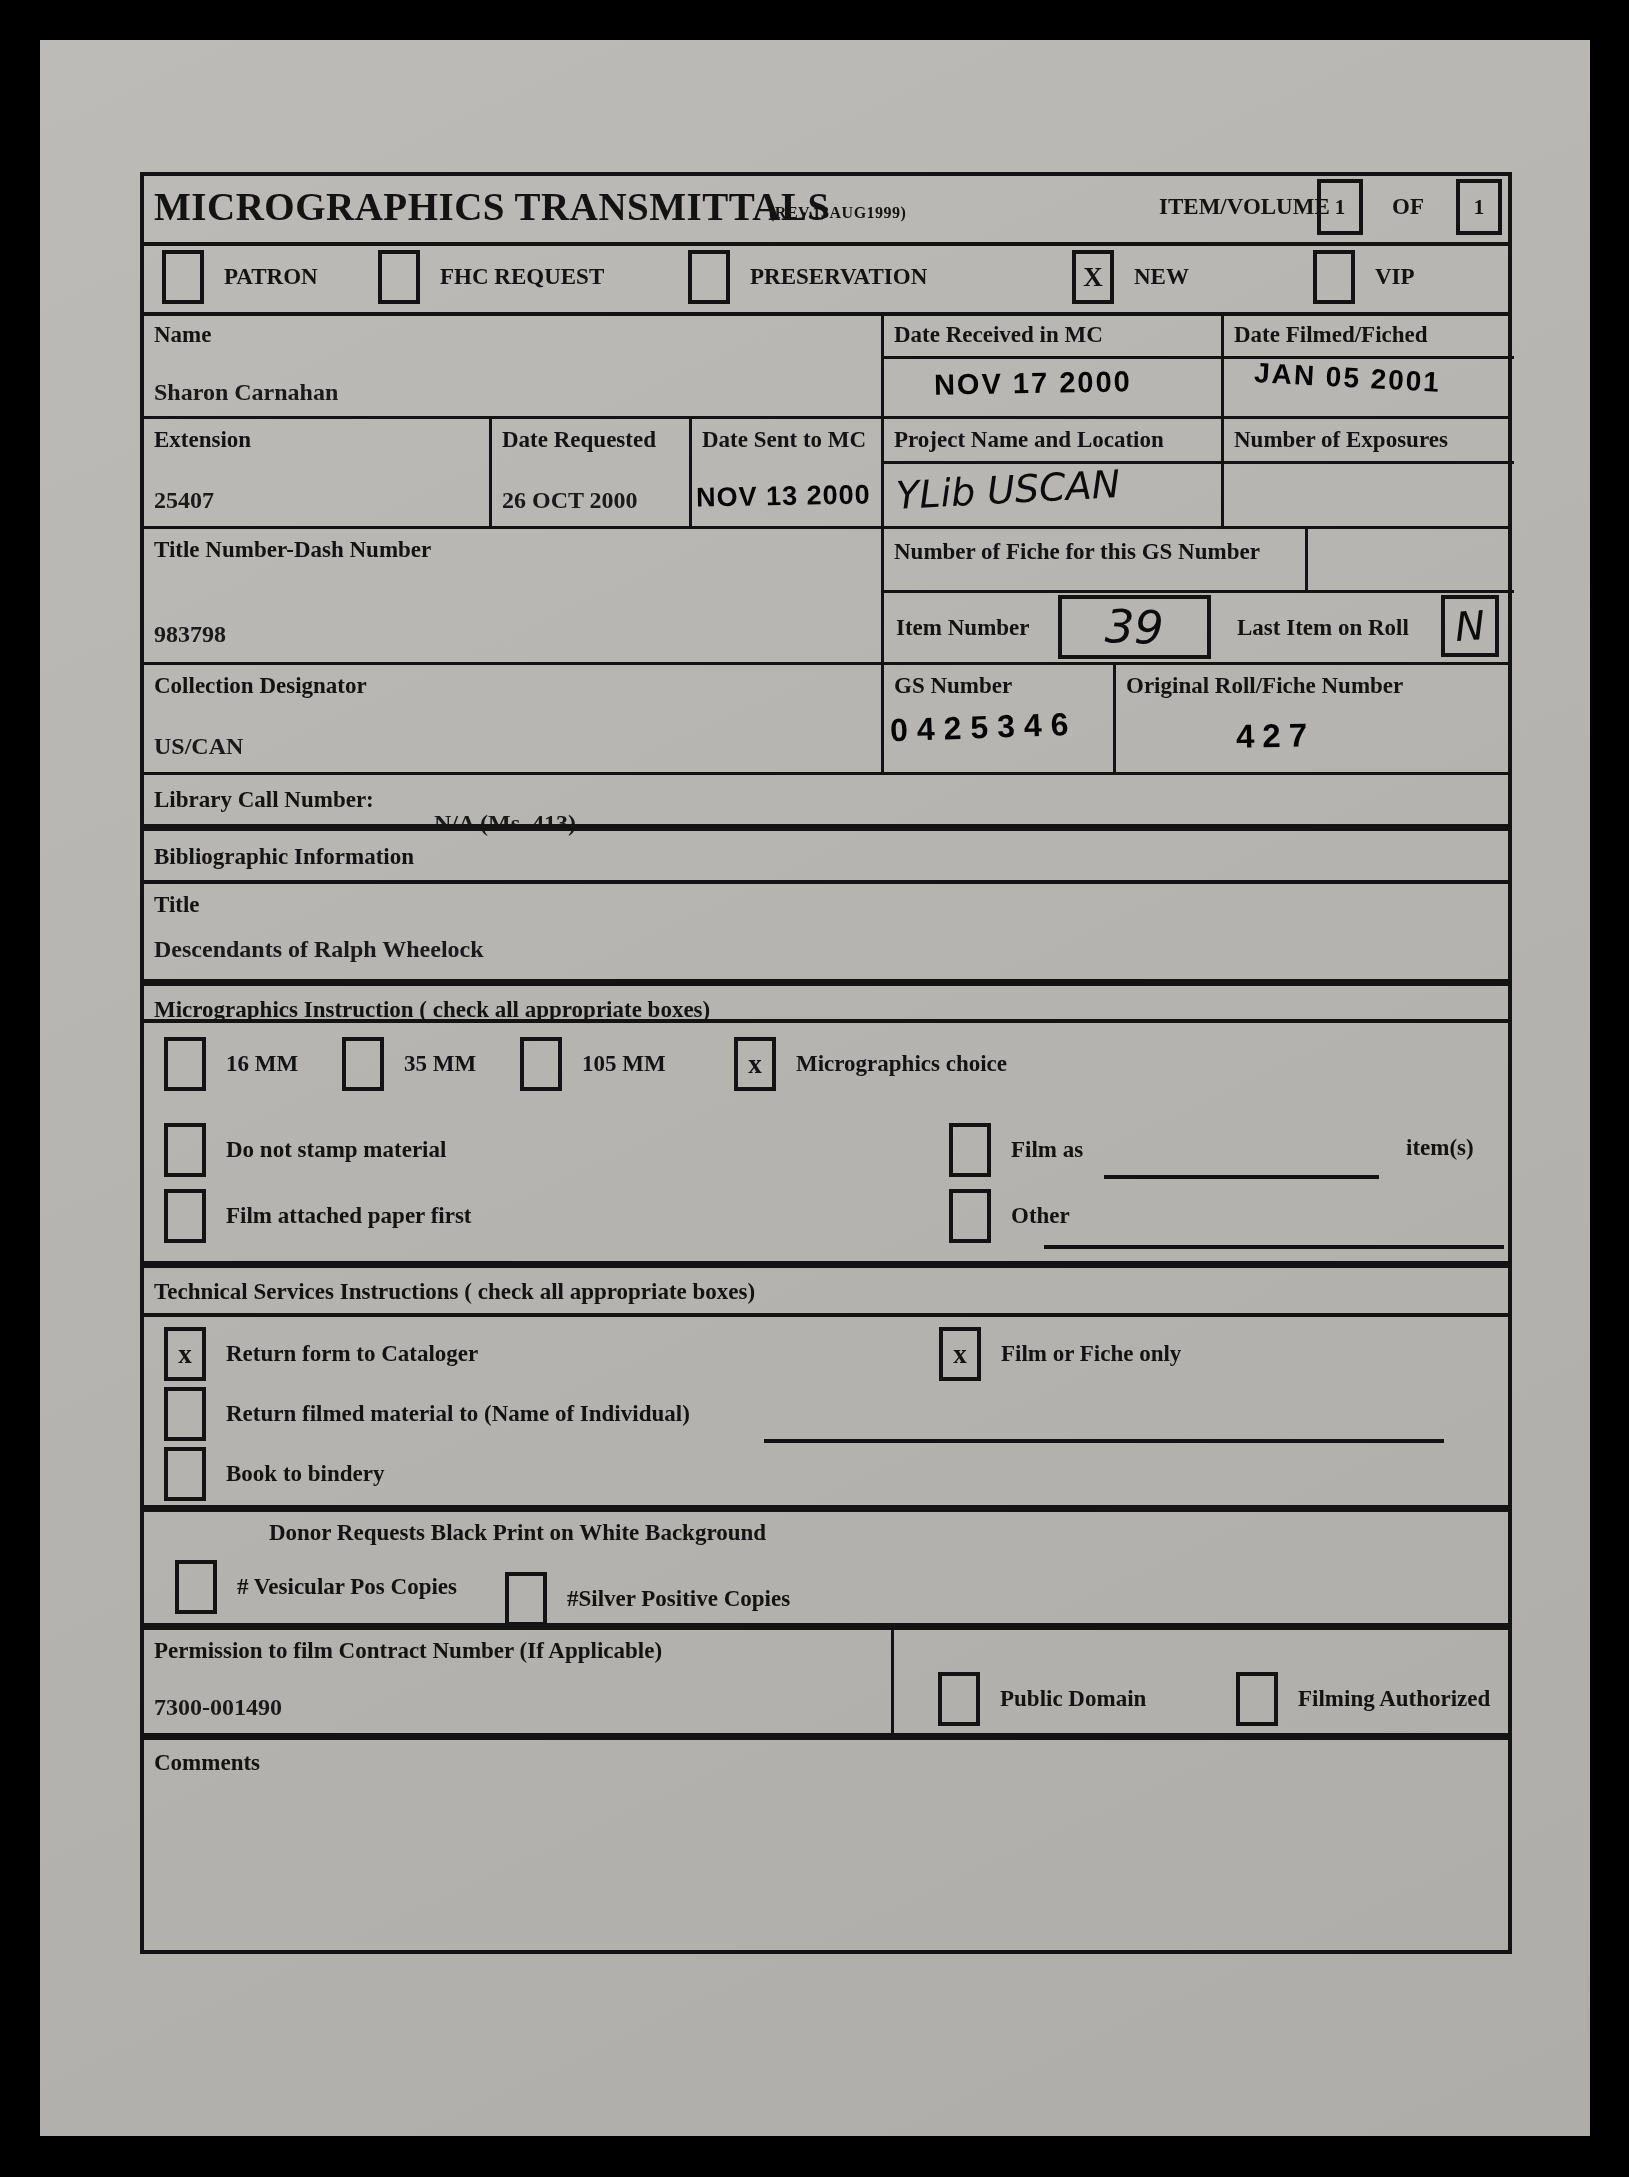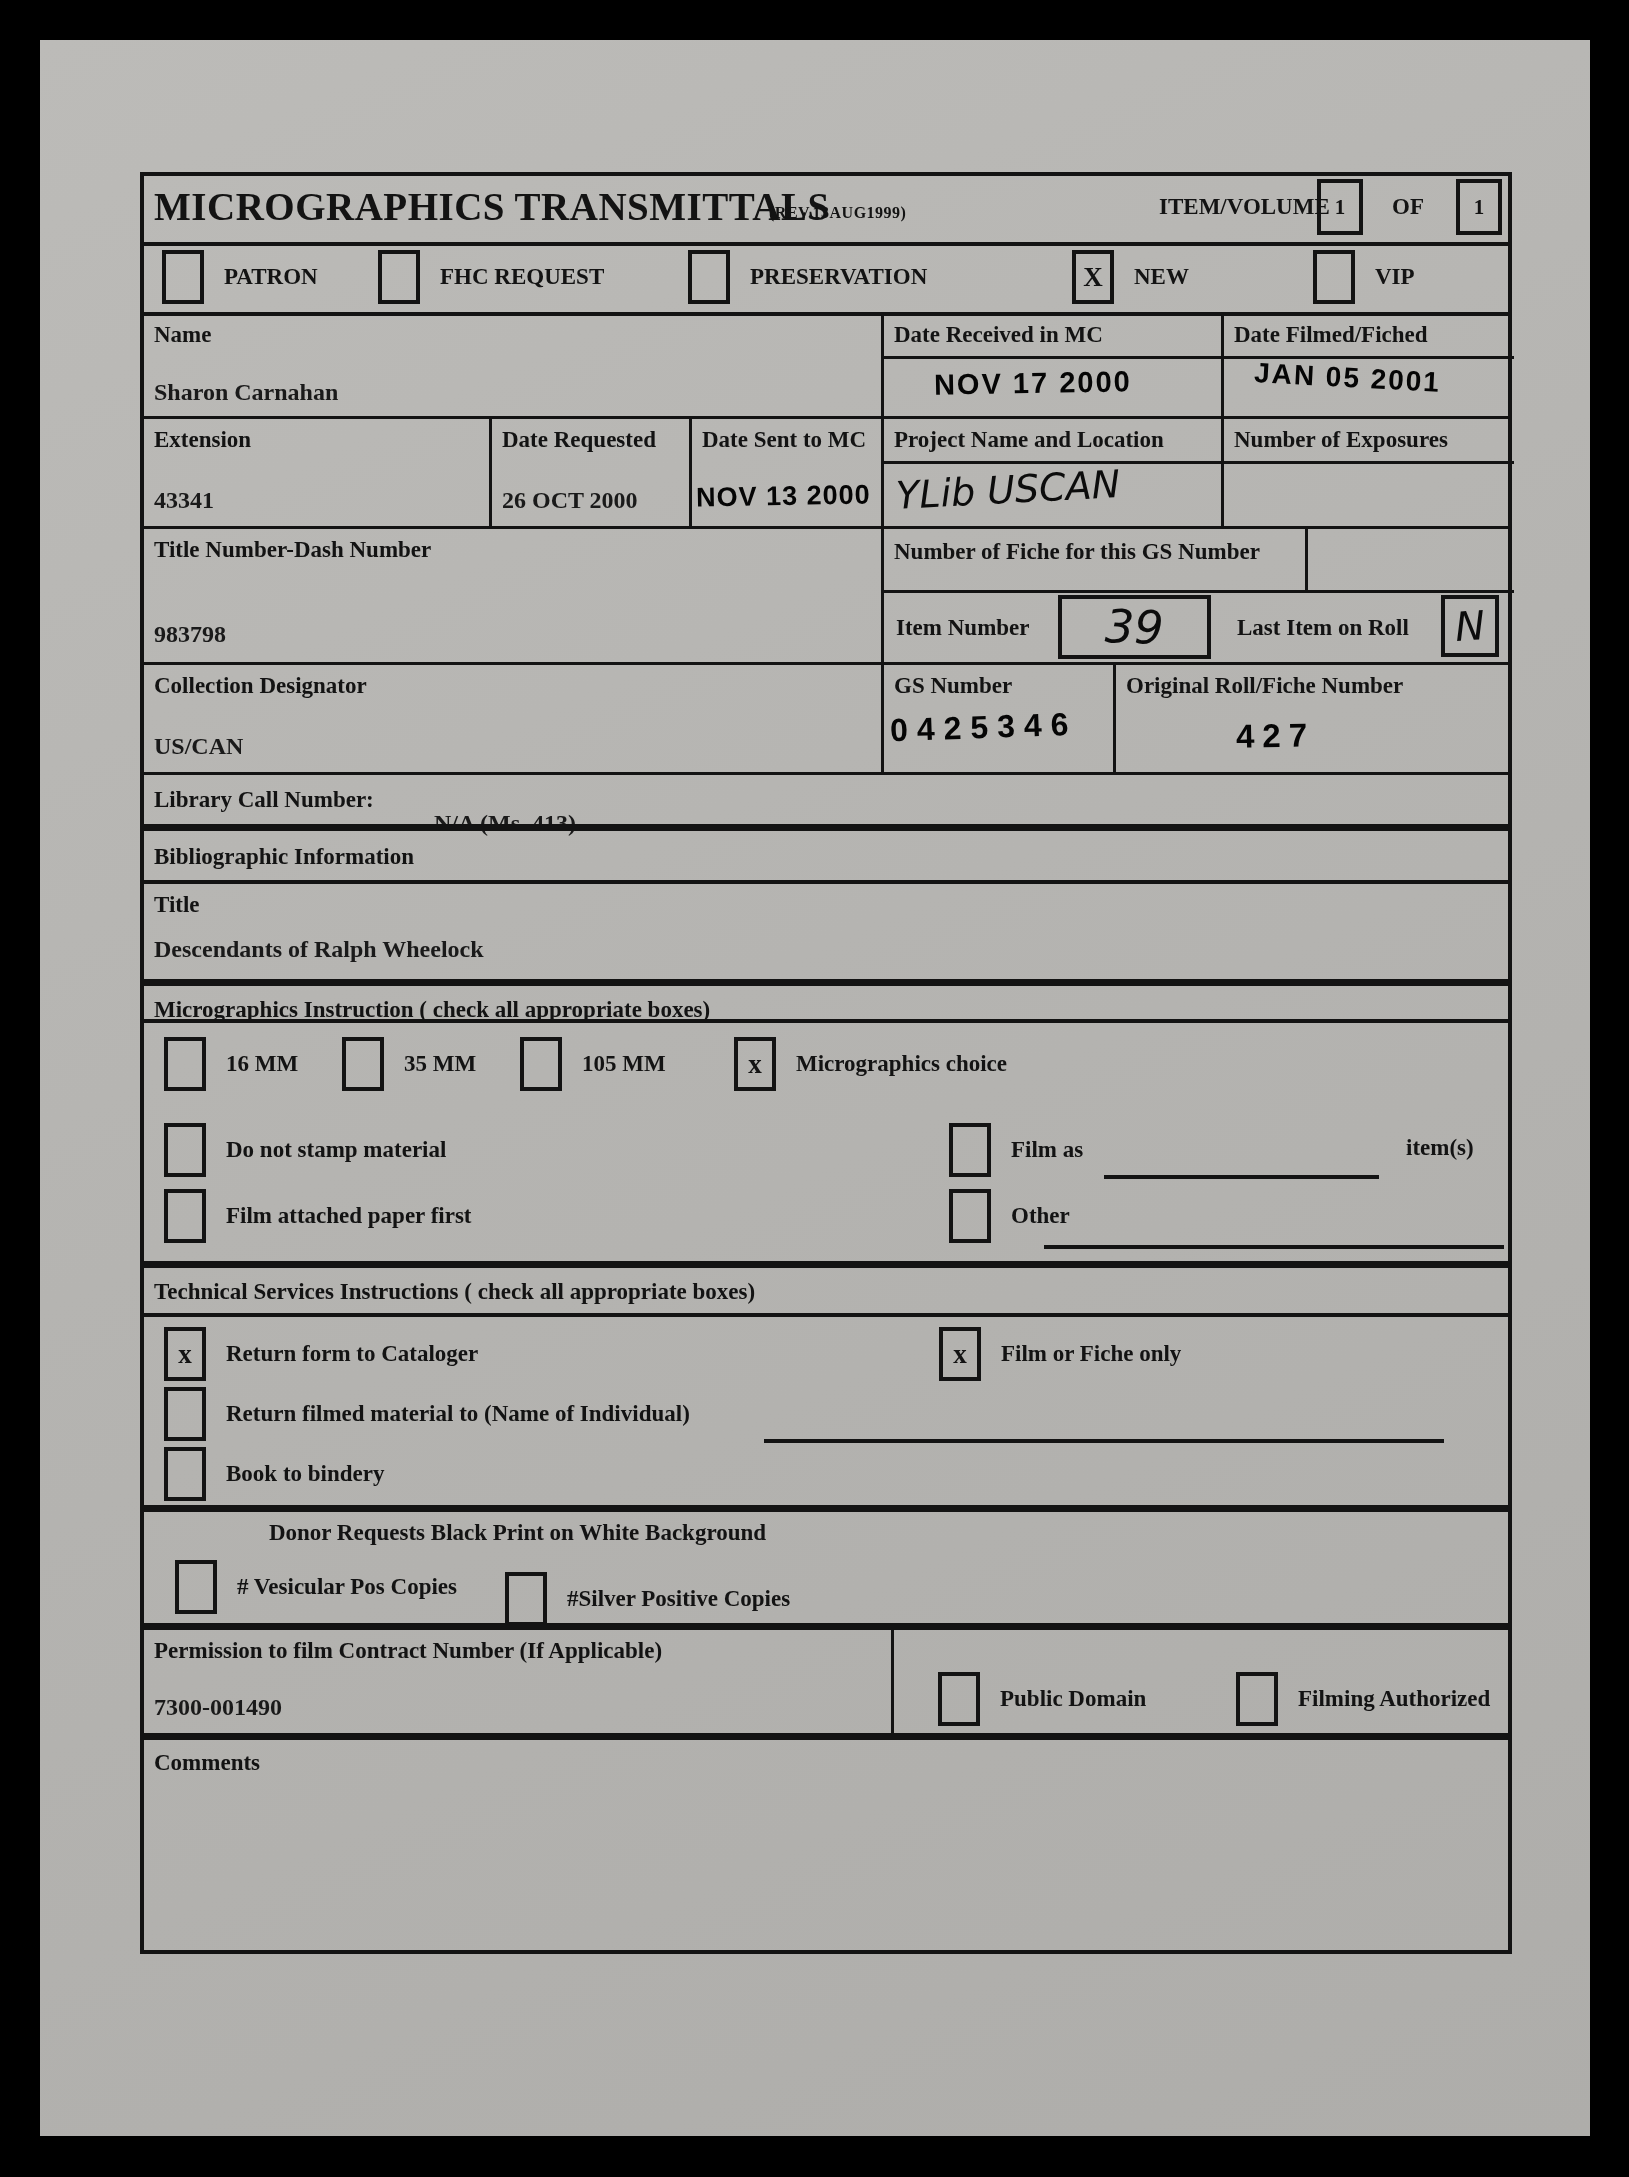--- a/index.html
+++ b/index.html
@@ -103,21 +103,21 @@
         <div class="cell" style="left:1077px;width:293px">
           <span class="abs lbl" style="left:10px;top:6px">Date Filmed/Fiched</span>
           <div class="subline" style="top:40px"></div>
           <span class="abs stamp" style="left:30px;bottom:22px;font-size:28px;transform:rotate(3deg)">JAN 05 2001</span>
         </div>
       </div>
 
       <div class="row" style="height:110px">
         <div class="cell nol" style="left:0;width:345px">
           <span class="abs lbl" style="left:10px;top:8px">Extension</span>
-          <span class="abs val" style="left:10px;bottom:12px">43341</span>
+          <span class="abs val" style="left:10px;bottom:12px">25407</span>
         </div>
         <div class="cell" style="left:345px;width:200px">
           <span class="abs lbl" style="left:10px;top:8px">Date Requested</span>
           <span class="abs val" style="left:10px;bottom:12px">26 OCT 2000</span>
         </div>
         <div class="cell" style="left:545px;width:192px">
           <span class="abs lbl" style="left:10px;top:8px">Date Sent to MC</span>
           <span class="abs stamp" style="left:4px;bottom:14px;font-size:27px;letter-spacing:1px;transform:rotate(-1deg)">NOV 13 2000</span>
         </div>
         <div class="cell" style="left:737px;width:376px">

